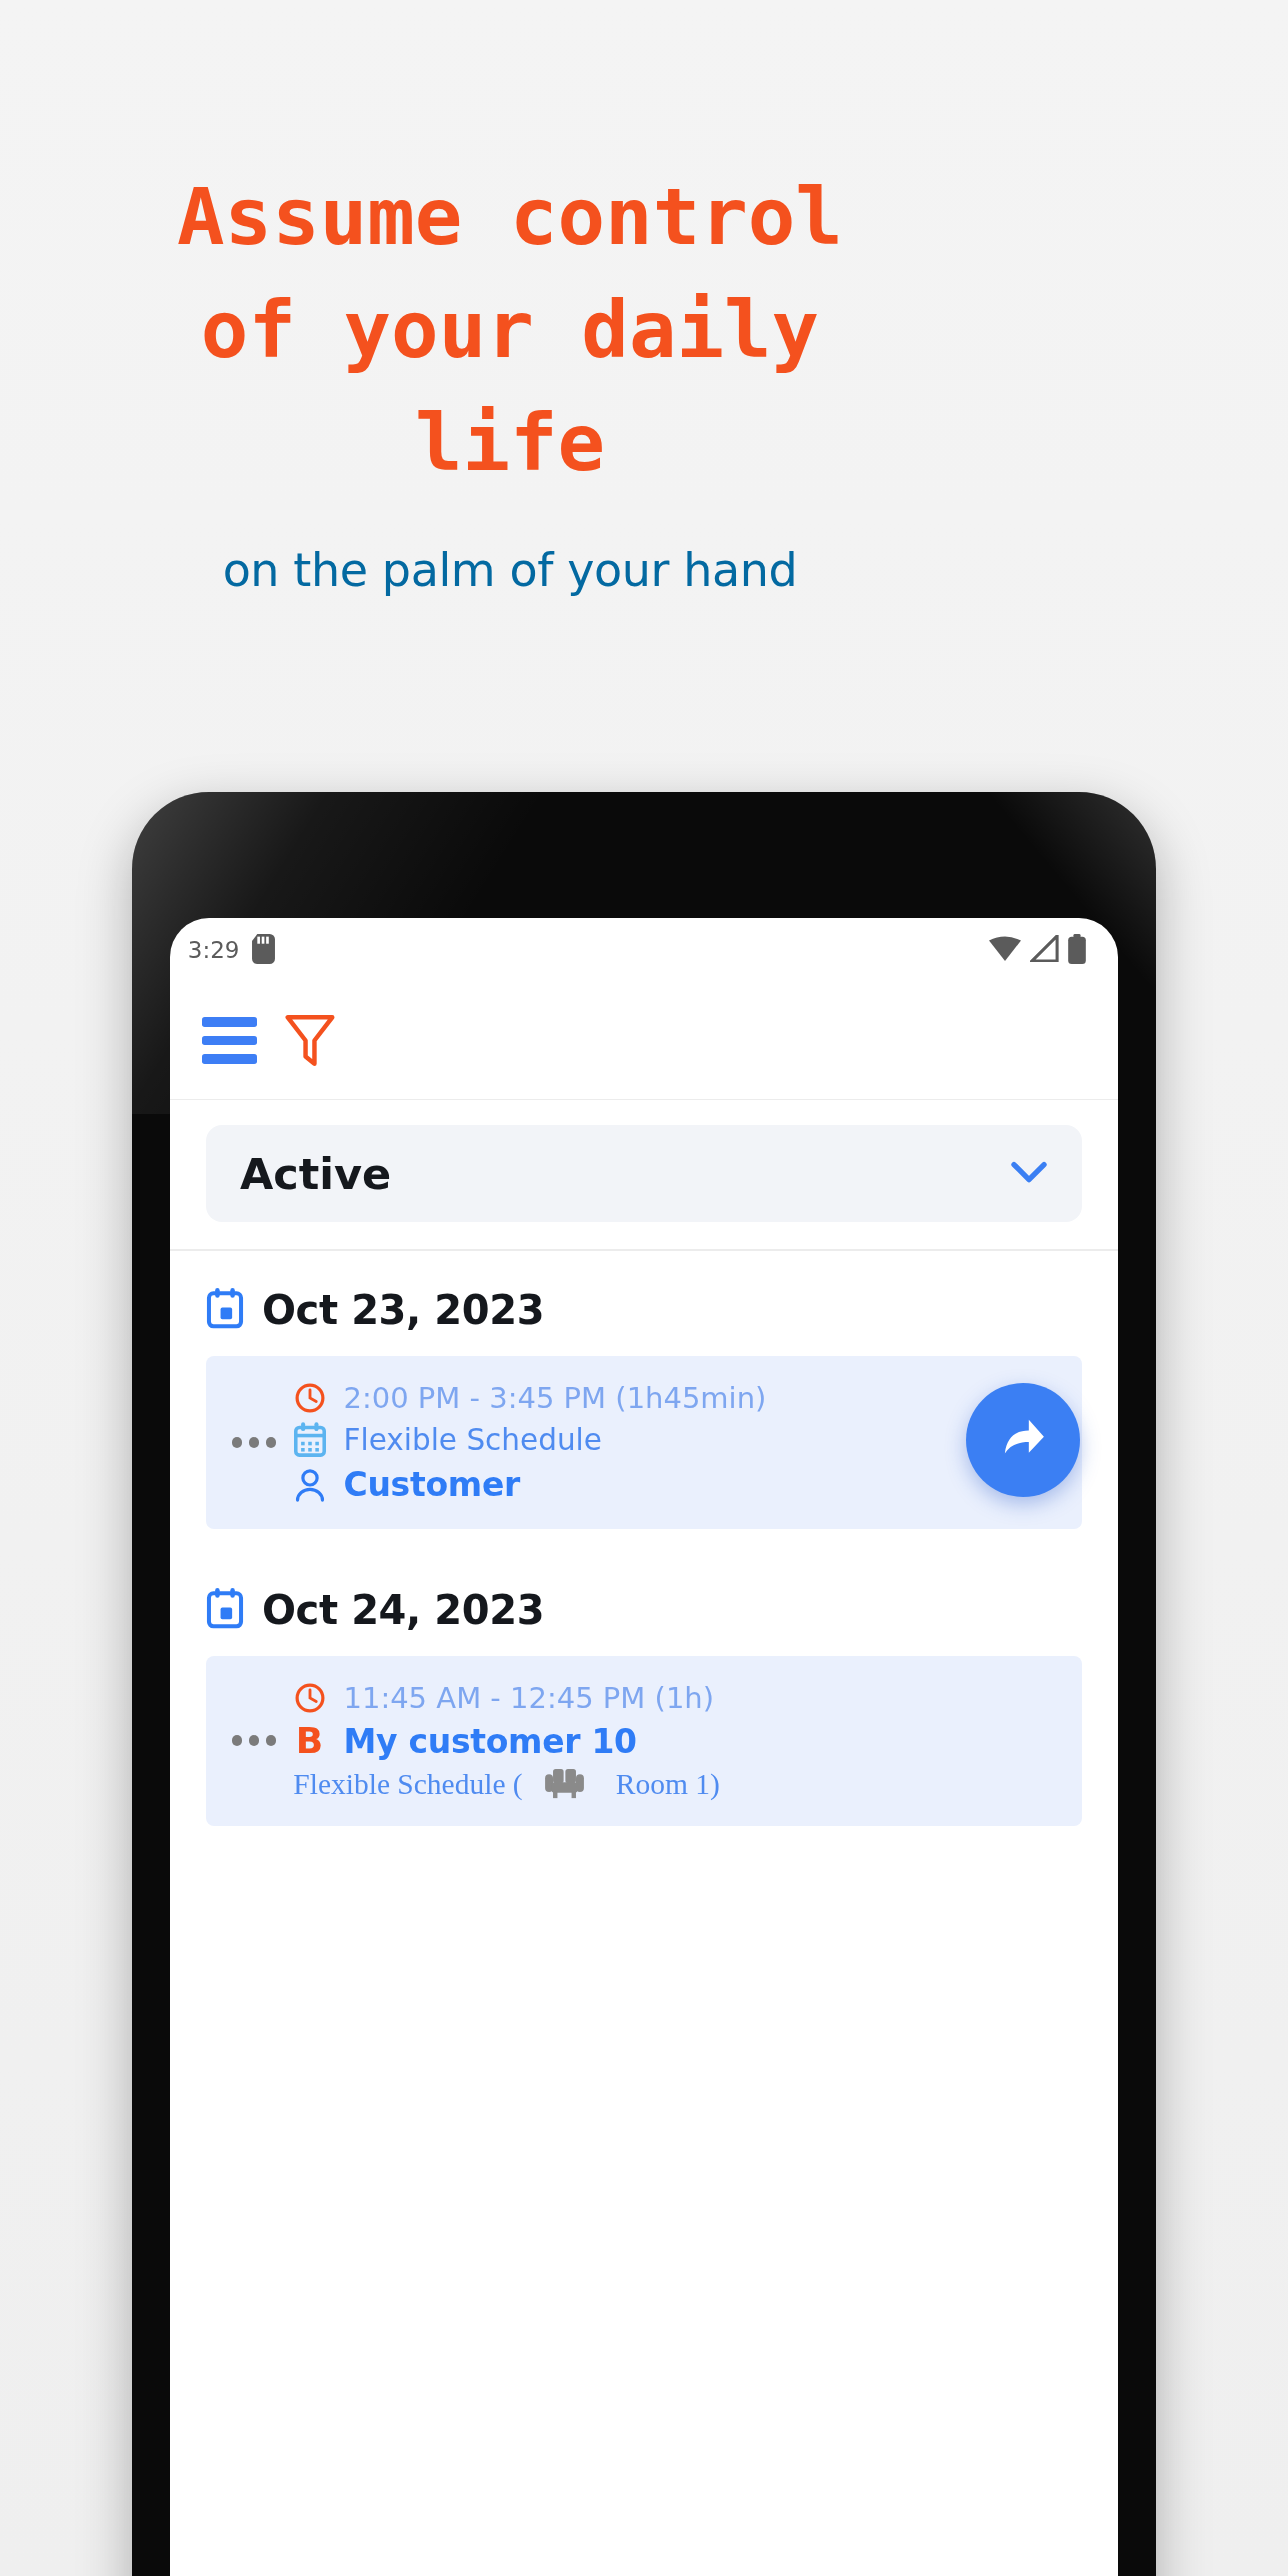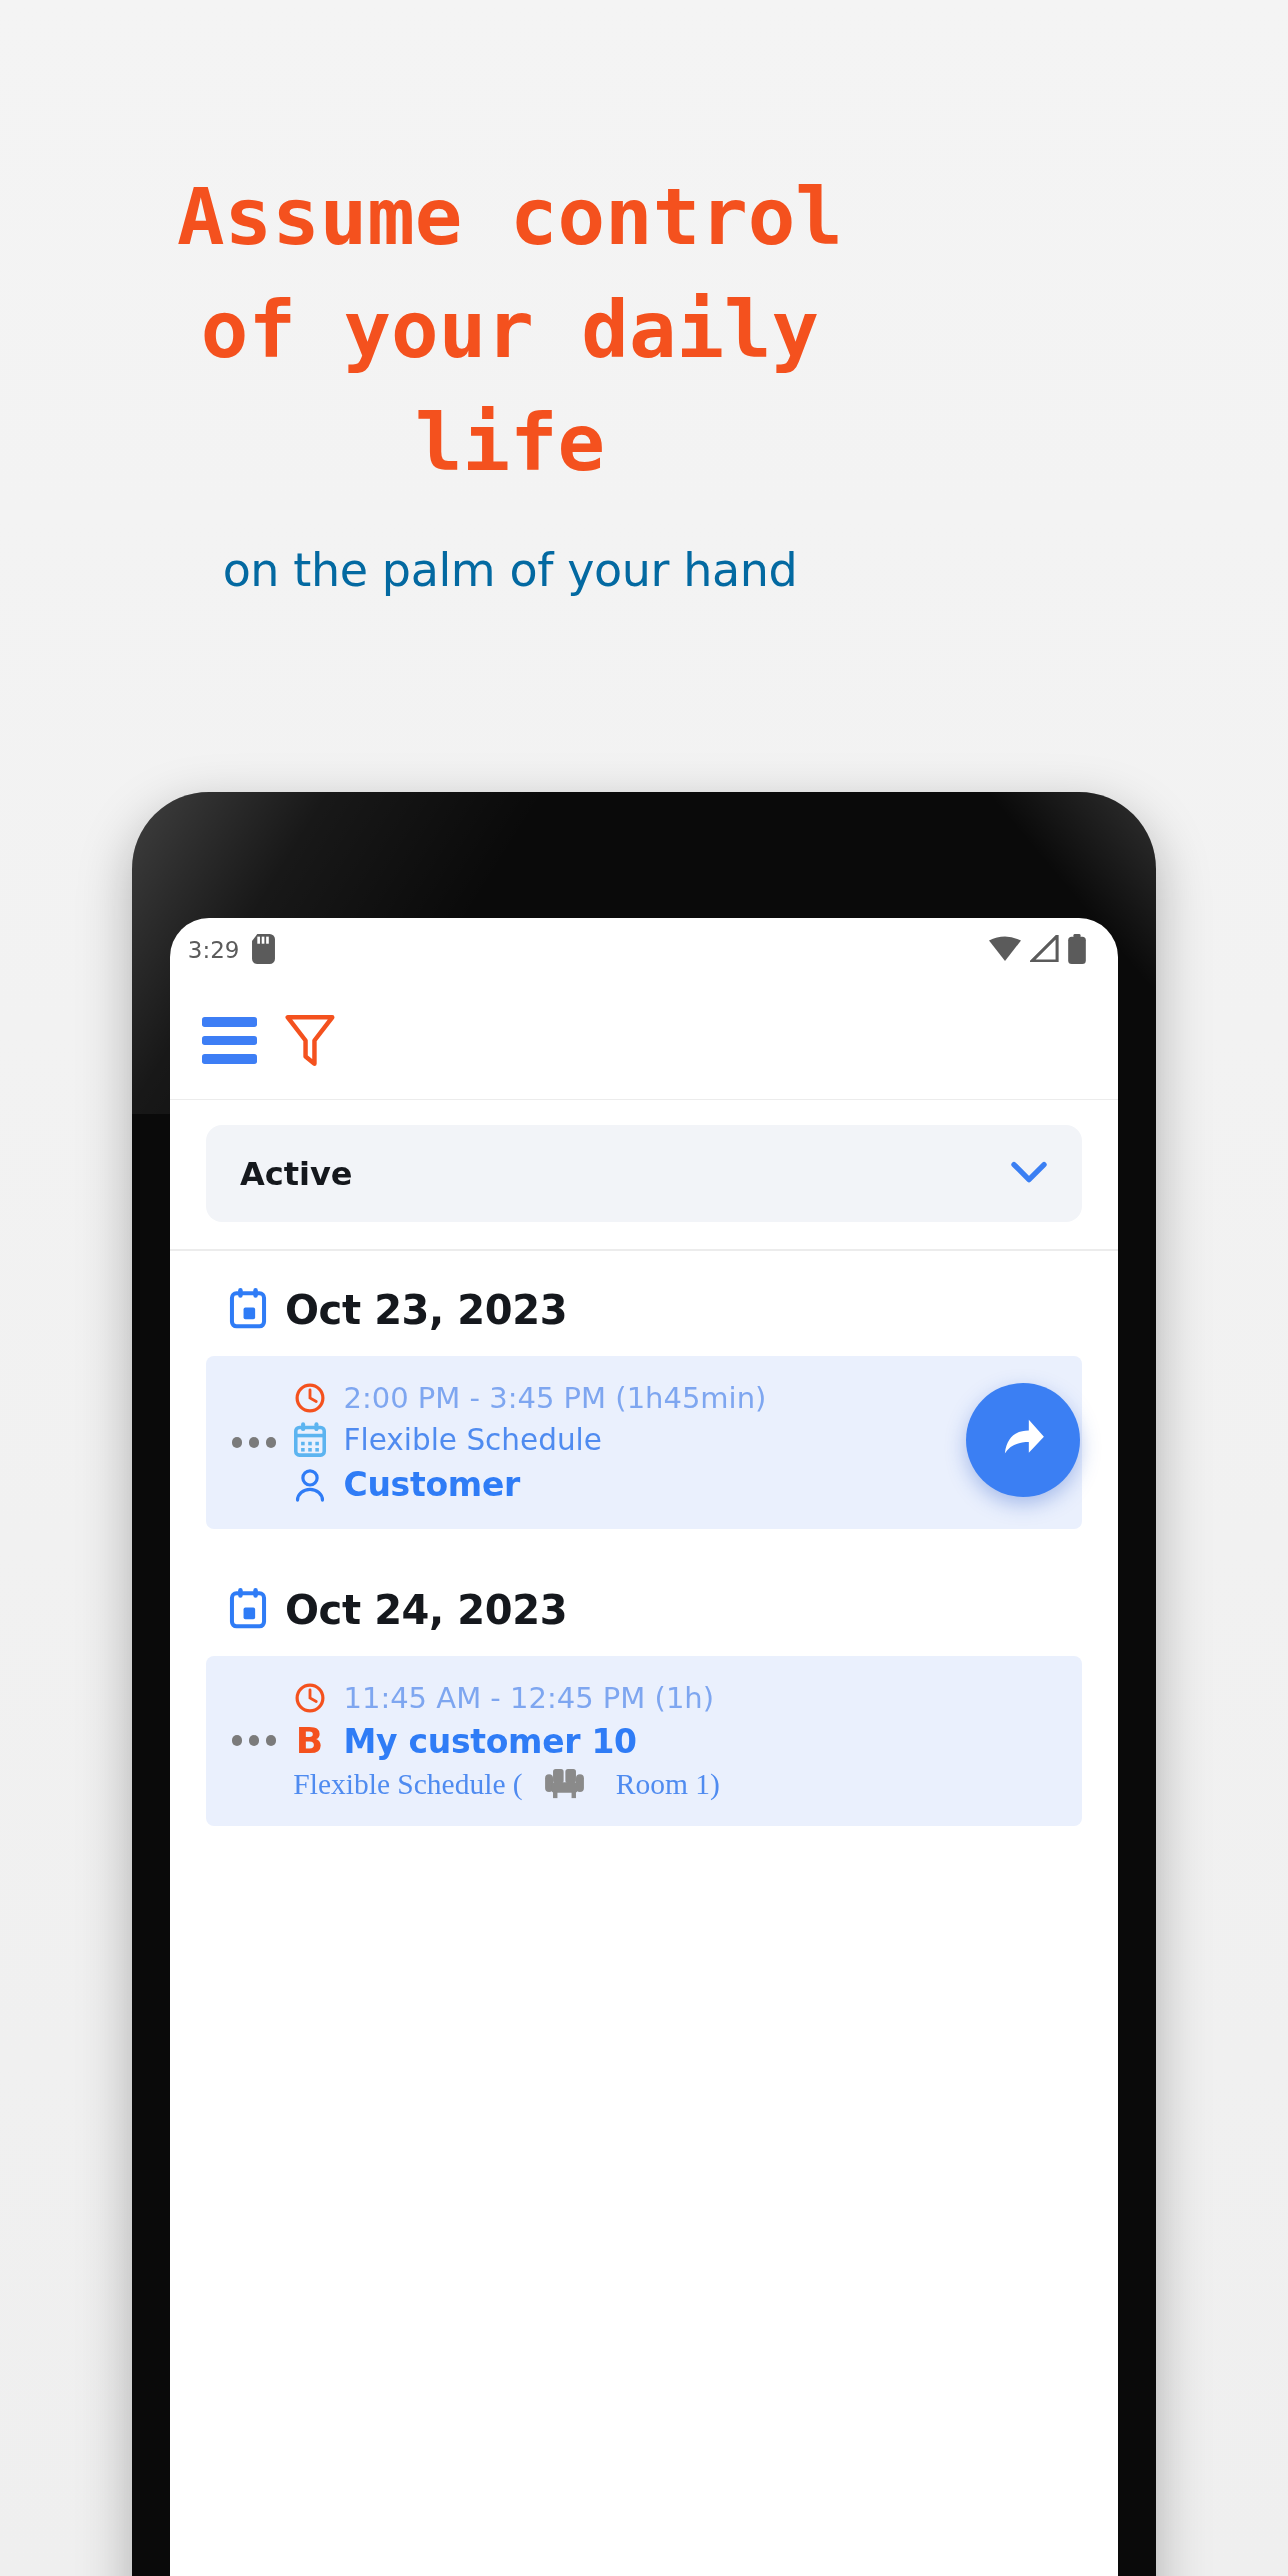--- a/index.html
+++ b/index.html
@@ -219,36 +219,35 @@
     border-radius: 16px;
     display: flex;
     align-items: center;
     justify-content: space-between;
     padding: 0 34px;
     cursor: pointer;
   }
   .select-value {
     font-family: "DejaVu Sans", sans-serif;
     font-weight: bold;
-    font-size: 32px;
+    font-size: 43px;
     color: #15181d;
   }
 
   
   .divider {
     height: 1.8px;
     background: #ececec;
     margin: 5.4px 0 0 0;
   }
   .date-header {
     display: flex;
     align-items: center;
     gap: 18px;
     padding: 36px 36px 23px 36px;
-    margin-left: 23px;
   }
   .date-label {
     font-family: "DejaVu Sans", sans-serif;
     font-weight: bold;
     font-size: 40px;
     color: #15181d;
     letter-spacing: -0.4px;
   }
 
   

